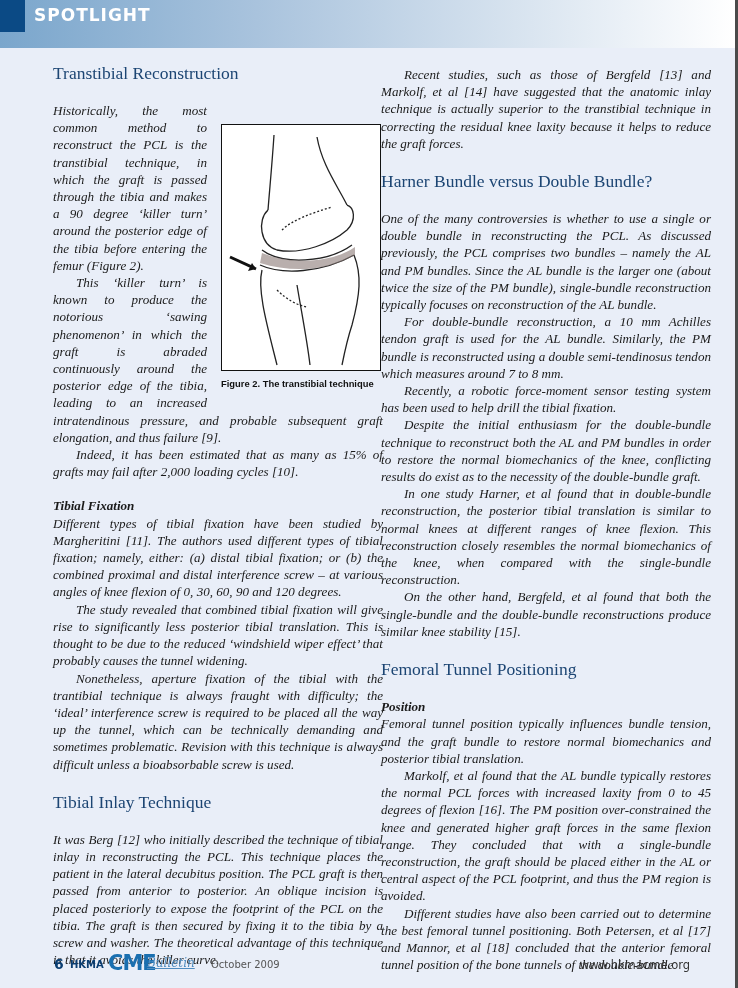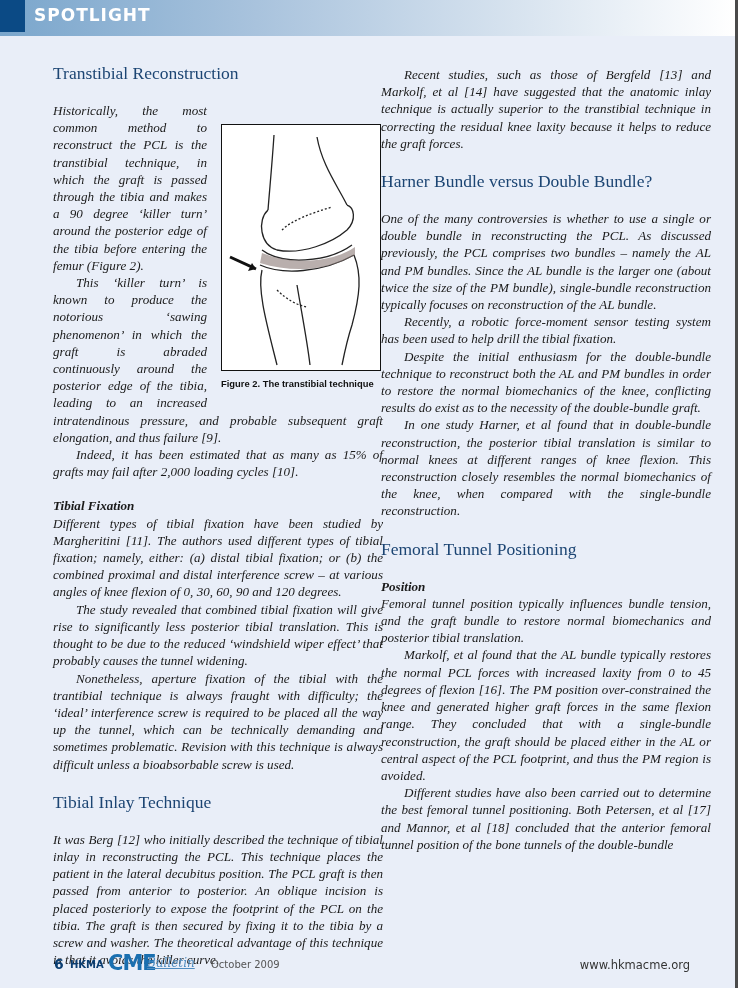--- a/index.html
+++ b/index.html
@@ -1,18 +1,18 @@
 <!DOCTYPE html>
 <html><head>
 <meta charset="utf-8">
 <style>
   html,body{margin:0;padding:0;}
   body{width:738px;height:988px;background:#e9eef8;position:relative;overflow:hidden;font-family:"Liberation Serif","DejaVu Serif",serif;color:#1a1a1a;}
   .edge{position:absolute;right:0;top:0;width:3px;height:988px;background:#4a4a4a;}
-  .banner{position:absolute;left:0;top:0;width:735px;height:36px;background:linear-gradient(90deg,#7aa6cc 0%,#a9c3dd 35%,#d7e3ef 70%,#ffffff 100%);}
+  .banner{position:absolute;left:0;top:0;width:735px;height:48px;background:linear-gradient(90deg,#7aa6cc 0%,#a9c3dd 35%,#d7e3ef 70%,#ffffff 100%);}
   .banner .tab{position:absolute;left:0;top:0;width:25px;height:32px;background:#0b4a85;}
   .banner .title{position:absolute;left:34px;top:5px;font-family:"DejaVu Sans","Liberation Sans",sans-serif;font-weight:bold;font-size:17px;letter-spacing:1px;color:#ffffff;}
   .col{position:absolute;top:62px;width:330px;font-size:13.1px;line-height:17.2px;}
   .col.left{left:53px;}
   .col.right{left:381px;}
   h2{font-family:"Liberation Serif",serif;font-weight:normal;color:#1c4573;font-size:17.5px;margin:0 0 18px 0;line-height:22px;}
   p{margin:0;text-align:justify;font-style:italic;}
   p.ind{text-indent:23px;}
   .sub{font-style:italic;font-weight:bold;margin:0;}
   .gap{height:17px;}
@@ -73,23 +73,25 @@
   <div class="gap2"></div>
   <h2>Tibial Inlay Technique</h2>
   <p>It was Berg [12] who initially described the technique of tibial inlay in reconstructing the PCL. This technique places the patient in the lateral decubitus position. The PCL graft is then passed from anterior to posterior. An oblique incision is placed posteriorly to expose the footprint of the PCL on the tibia. The graft is then secured by fixing it to the tibia by a screw and washer. The theoretical advantage of this technique is that it avoids the killer curve.</p>
 </div>
 
 <div class="col right" style="top:66px;">
   <p class="ind">Recent studies, such as those of Bergfeld [13] and Markolf, et al [14] have suggested that the anatomic inlay technique is actually superior to the transtibial technique in correcting the residual knee laxity because it helps to reduce the graft forces.</p>
   <div class="gap2"></div>
   <h2>Harner Bundle versus Double Bundle?</h2>
   <p>One of the many controversies is whether to use a single or double bundle in reconstructing the PCL. As discussed previously, the PCL comprises two bundles – namely the AL and PM bundles. Since the AL bundle is the larger one (about twice the size of the PM bundle), single-bundle reconstruction typically focuses on reconstruction of the AL bundle.</p>
+  <p class="ind">For double-bundle reconstruction, a 10 mm Achilles tendon graft is used for the AL bundle. Similarly, the PM bundle is reconstructed using a double semi-tendinosus tendon which measures around 7 to 8 mm.</p>
   <p class="ind">Recently, a robotic force-moment sensor testing system has been used to help drill the tibial fixation.</p>
   <p class="ind">Despite the initial enthusiasm for the double-bundle technique to reconstruct both the AL and PM bundles in order to restore the normal biomechanics of the knee, conflicting results do exist as to the necessity of the double-bundle graft.</p>
   <p class="ind">In one study Harner, et al found that in double-bundle reconstruction, the posterior tibial translation is similar to normal knees at different ranges of knee flexion. This reconstruction closely resembles the normal biomechanics of the knee, when compared with the single-bundle reconstruction.</p>
+  <p class="ind">On the other hand, Bergfeld, et al found that both the single-bundle and the double-bundle reconstructions produce similar knee stability [15].</p>
   <div class="gap2"></div>
   <h2>Femoral Tunnel Positioning</h2>
   <p class="sub">Position</p>
   <p>Femoral tunnel position typically influences bundle tension, and the graft bundle to restore normal biomechanics and posterior tibial translation.</p>
   <p class="ind">Markolf, et al found that the AL bundle typically restores the normal PCL forces with increased laxity from 0 to 45 degrees of flexion [16]. The PM position over-constrained the knee and generated higher graft forces in the same flexion range. They concluded that with a single-bundle reconstruction, the graft should be placed either in the AL or central aspect of the PCL footprint, and thus the PM region is avoided.</p>
   <p class="ind">Different studies have also been carried out to determine the best femoral tunnel positioning. Both Petersen, et al [17] and Mannor, et al [18] concluded that the anterior femoral tunnel position of the bone tunnels of the double-bundle</p>
 </div>
 
 <div class="footer">
   <span class="pnum">6</span>

